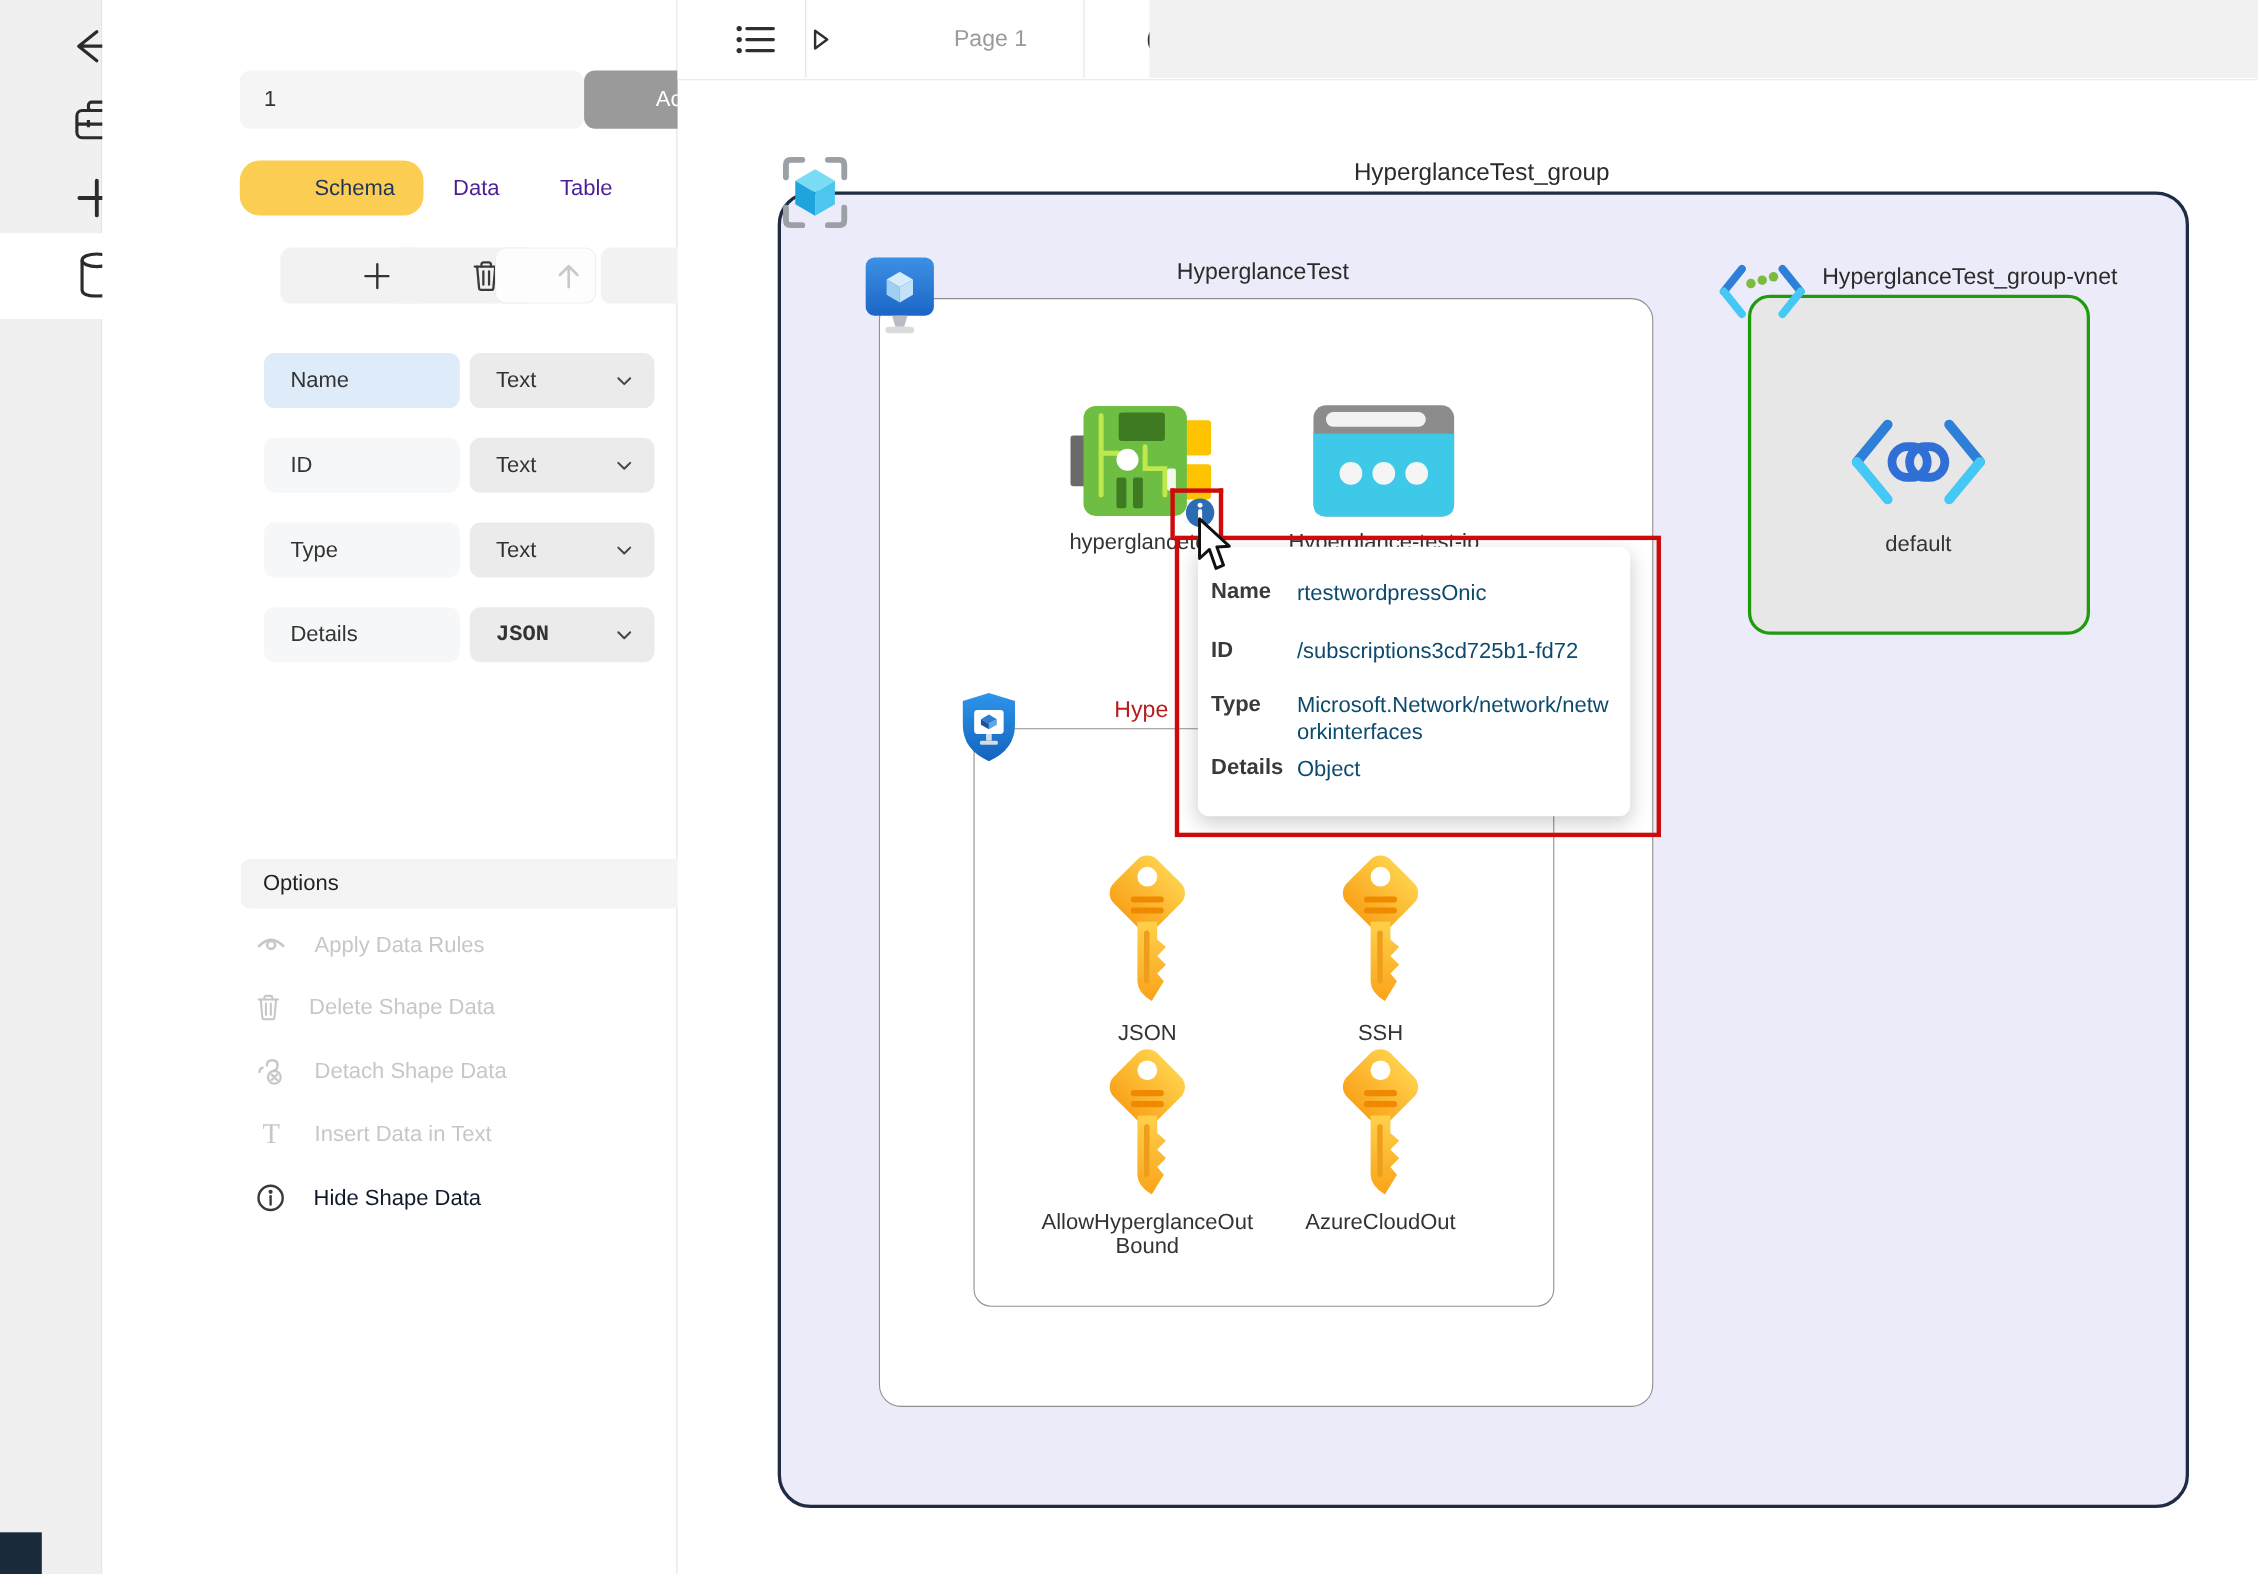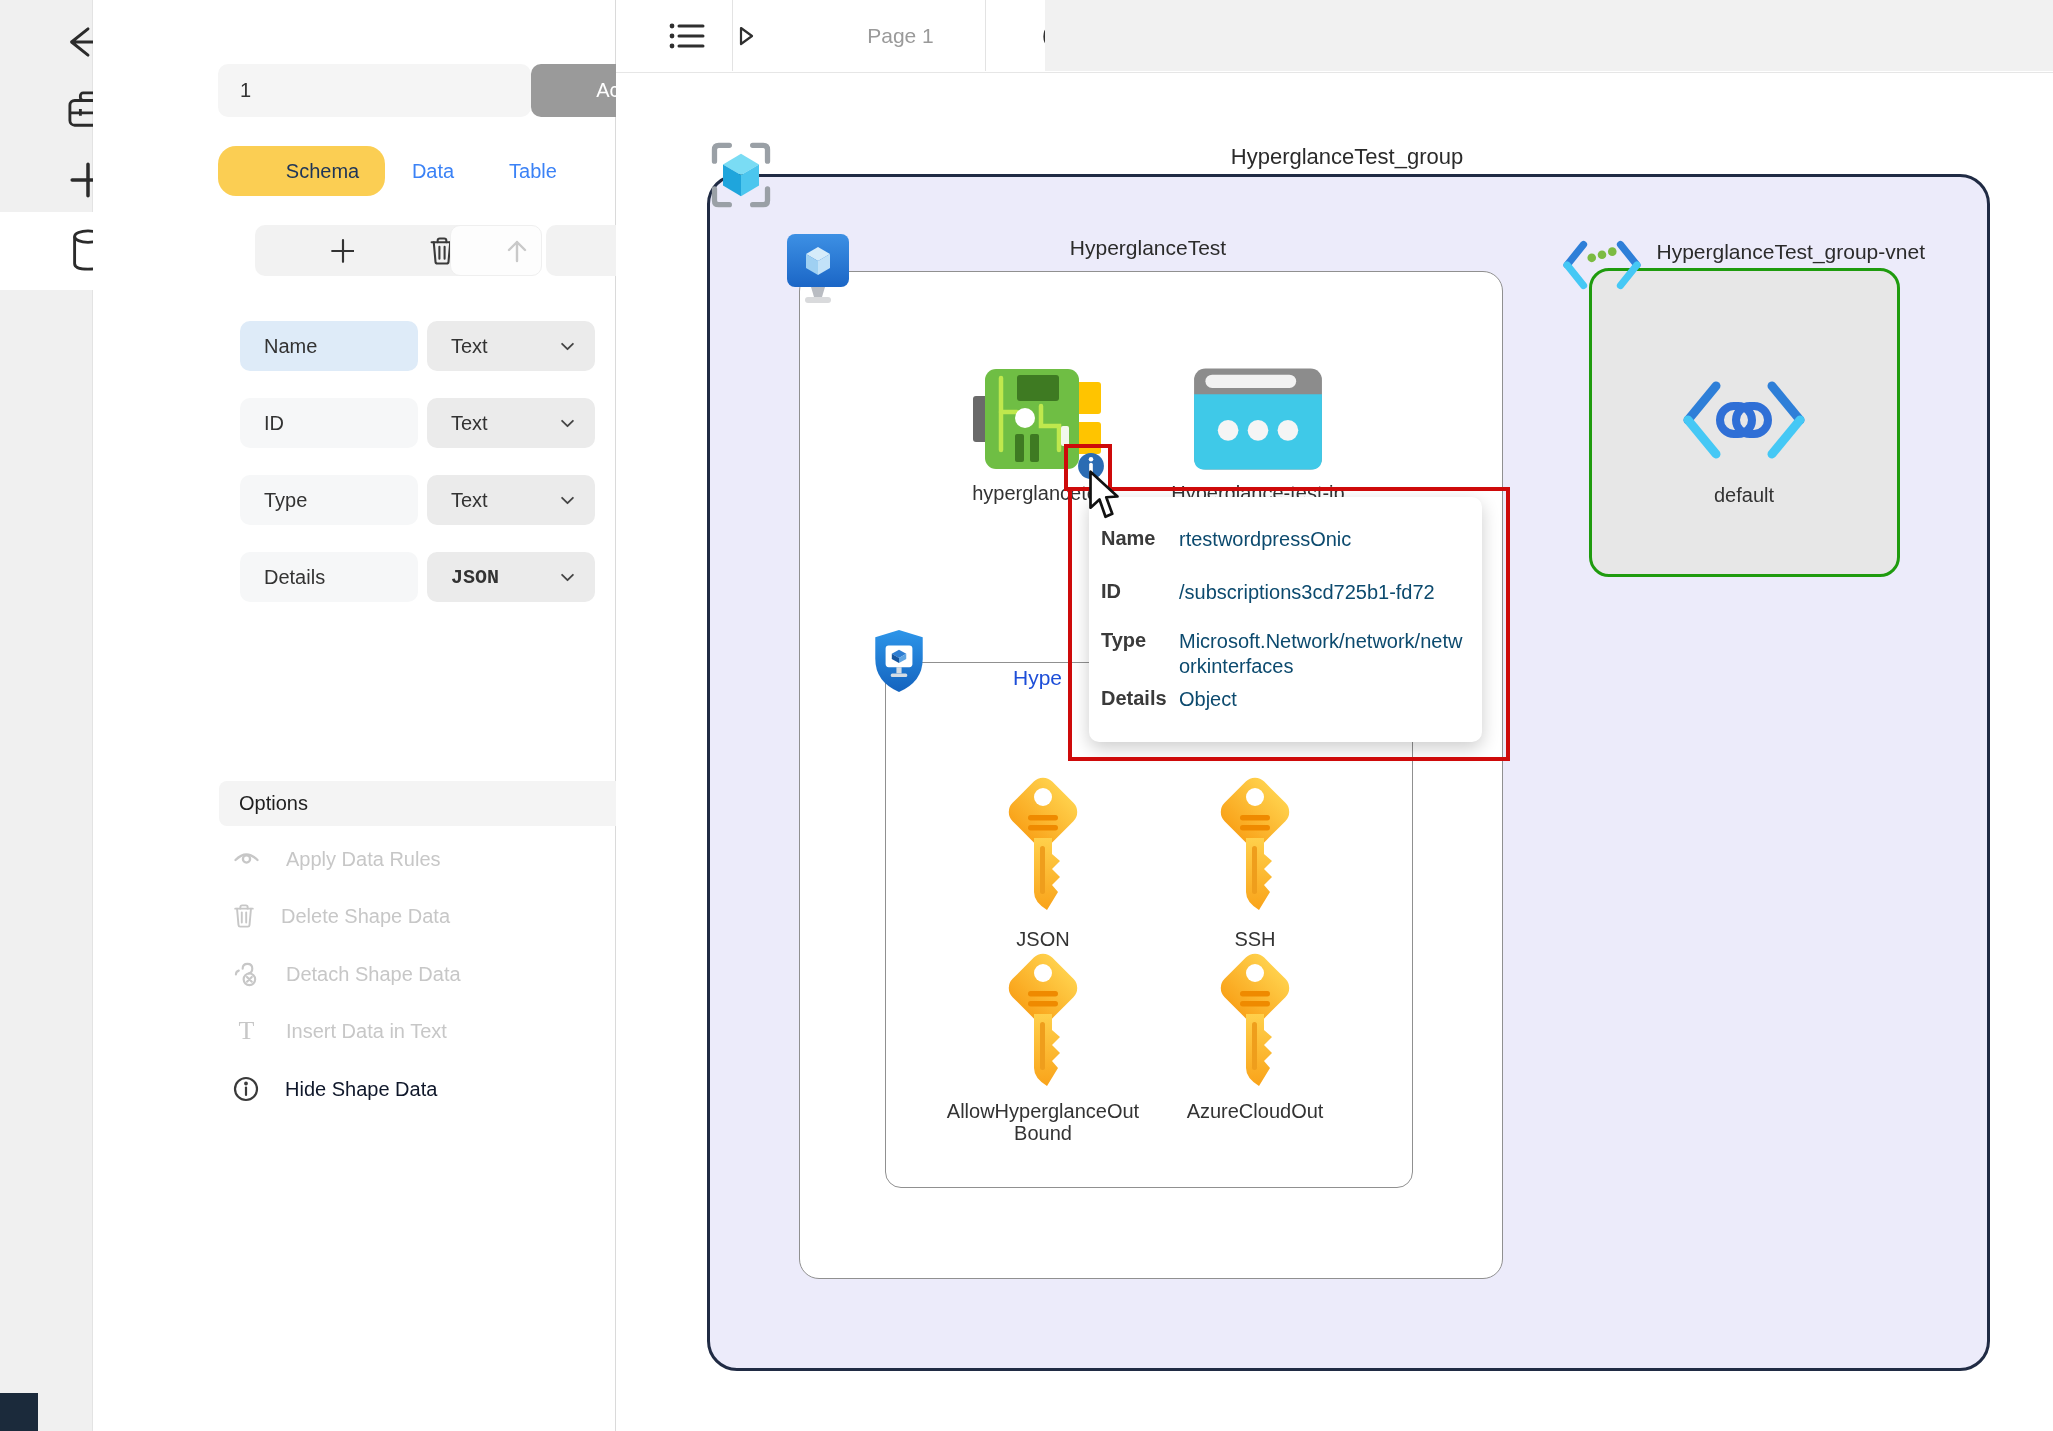--- a/index.html
+++ b/index.html
@@ -17,21 +17,21 @@
   .navy-block{left:0;top:1393px;width:38px;height:38px;background:#1B2A3B;}
 
   
   .panel{left:93px;top:0;width:522px;height:1431px;background:#fff;border-right:1px solid #DADADA;}
   .input-box{left:125px;top:64px;width:313px;height:53px;background:#F5F5F5;border-radius:10px;
              font-size:20px;color:#333;padding-left:22px;box-sizing:border-box;}
   .actions-btn{left:438px;top:64px;width:138px;height:53px;background:#9A9A9A;border-radius:10px;
                color:#fff;font-size:20px;gap:10px;cursor:pointer;}
   .tab{top:146px;height:50px;font-size:20px;border-radius:12px;cursor:pointer;}
   .tab-schema{left:125px;width:125px;background:#FBCE53;color:#1D3458;border-radius:18px;}
-  .tab-plain{color:#3b82f6;}
+  .tab-plain{color:#4c1d95;}
   .toolbar-btn{top:225px;width:92px;height:51px;background:#F2F2F2;border-radius:10px;cursor:pointer;}
   .toolbar-btn.disabled{background:#FDFDFD;border:1px solid #EFEFEF;box-sizing:border-box;}
   .frow-label{left:147px;width:178px;height:50px;background:#F6F7F8;border-radius:10px;
               font-size:20px;color:#333;padding-left:24px;box-sizing:border-box;}
   .frow-label.sel{background:#DEEBF8;}
   .frow-select{left:334px;width:168px;height:50px;background:#EBEBEB;border-radius:10px;
                font-size:20px;color:#333;padding:0 20px 0 24px;box-sizing:border-box;
                display:flex;align-items:center;justify-content:space-between;cursor:pointer;}
   .gear{left:516px;width:32px;height:32px;cursor:pointer;}
   .opt-header{left:126px;top:781px;width:457px;height:45px;background:#F4F4F4;border-radius:8px;
@@ -50,21 +50,21 @@
   .page-tab{left:732px;top:0;width:253px;height:71px;color:#9A9A9A;font-size:21px;cursor:pointer;}
 
   
   .grp-box{left:707px;top:174px;width:1283px;height:1197px;background:#ECEBFA;
            border:3px solid #202B44;border-radius:30px;box-sizing:border-box;}
   .grp-title{left:1107px;top:144px;width:480px;height:30px;text-align:center;font-size:22px;color:#2b2b2b;}
   .white-box{background:#fff;border:1.5px solid #909090;box-sizing:border-box;}
   .vm-box{left:799px;top:271px;width:704px;height:1008px;border-radius:20px;}
   .vm-title{left:998px;top:236px;width:300px;height:28px;text-align:center;font-size:21px;color:#2b2b2b;}
   .nsg-box{left:885px;top:662px;width:528px;height:526px;border-radius:16px;}
-  .nsg-title{left:1013px;top:634px;width:120px;height:26px;font-size:21px;color:#1d4ed8;margin-top:32px;}
+  .nsg-title{left:1013px;top:634px;width:120px;height:26px;font-size:21px;color:#b91c1c;}
   .node-label{font-size:20px;color:#333;text-align:center;line-height:1.1;}
   .vnet-box{left:1589px;top:268px;width:311px;height:309px;background:#E7E7E7;
             border:3.5px solid #1F9B0E;border-radius:20px;box-sizing:border-box;}
   .vnet-title{left:1565px;top:240px;width:360px;height:26px;text-align:right;font-size:21px;color:#2b2b2b;}
 
   
   .tooltip{left:1089px;top:497px;width:393px;height:245px;background:#fff;border-radius:10px;
            box-shadow:0 6px 18px rgba(0,0,0,.20);z-index:10;}
   .tt-label{left:12px;width:76px;font-size:20px;font-weight:bold;color:#3a3a3a;}
   .tt-value{left:90px;width:288px;font-size:20px;color:#0c4a6e;overflow-wrap:anywhere;line-height:1.26;}

